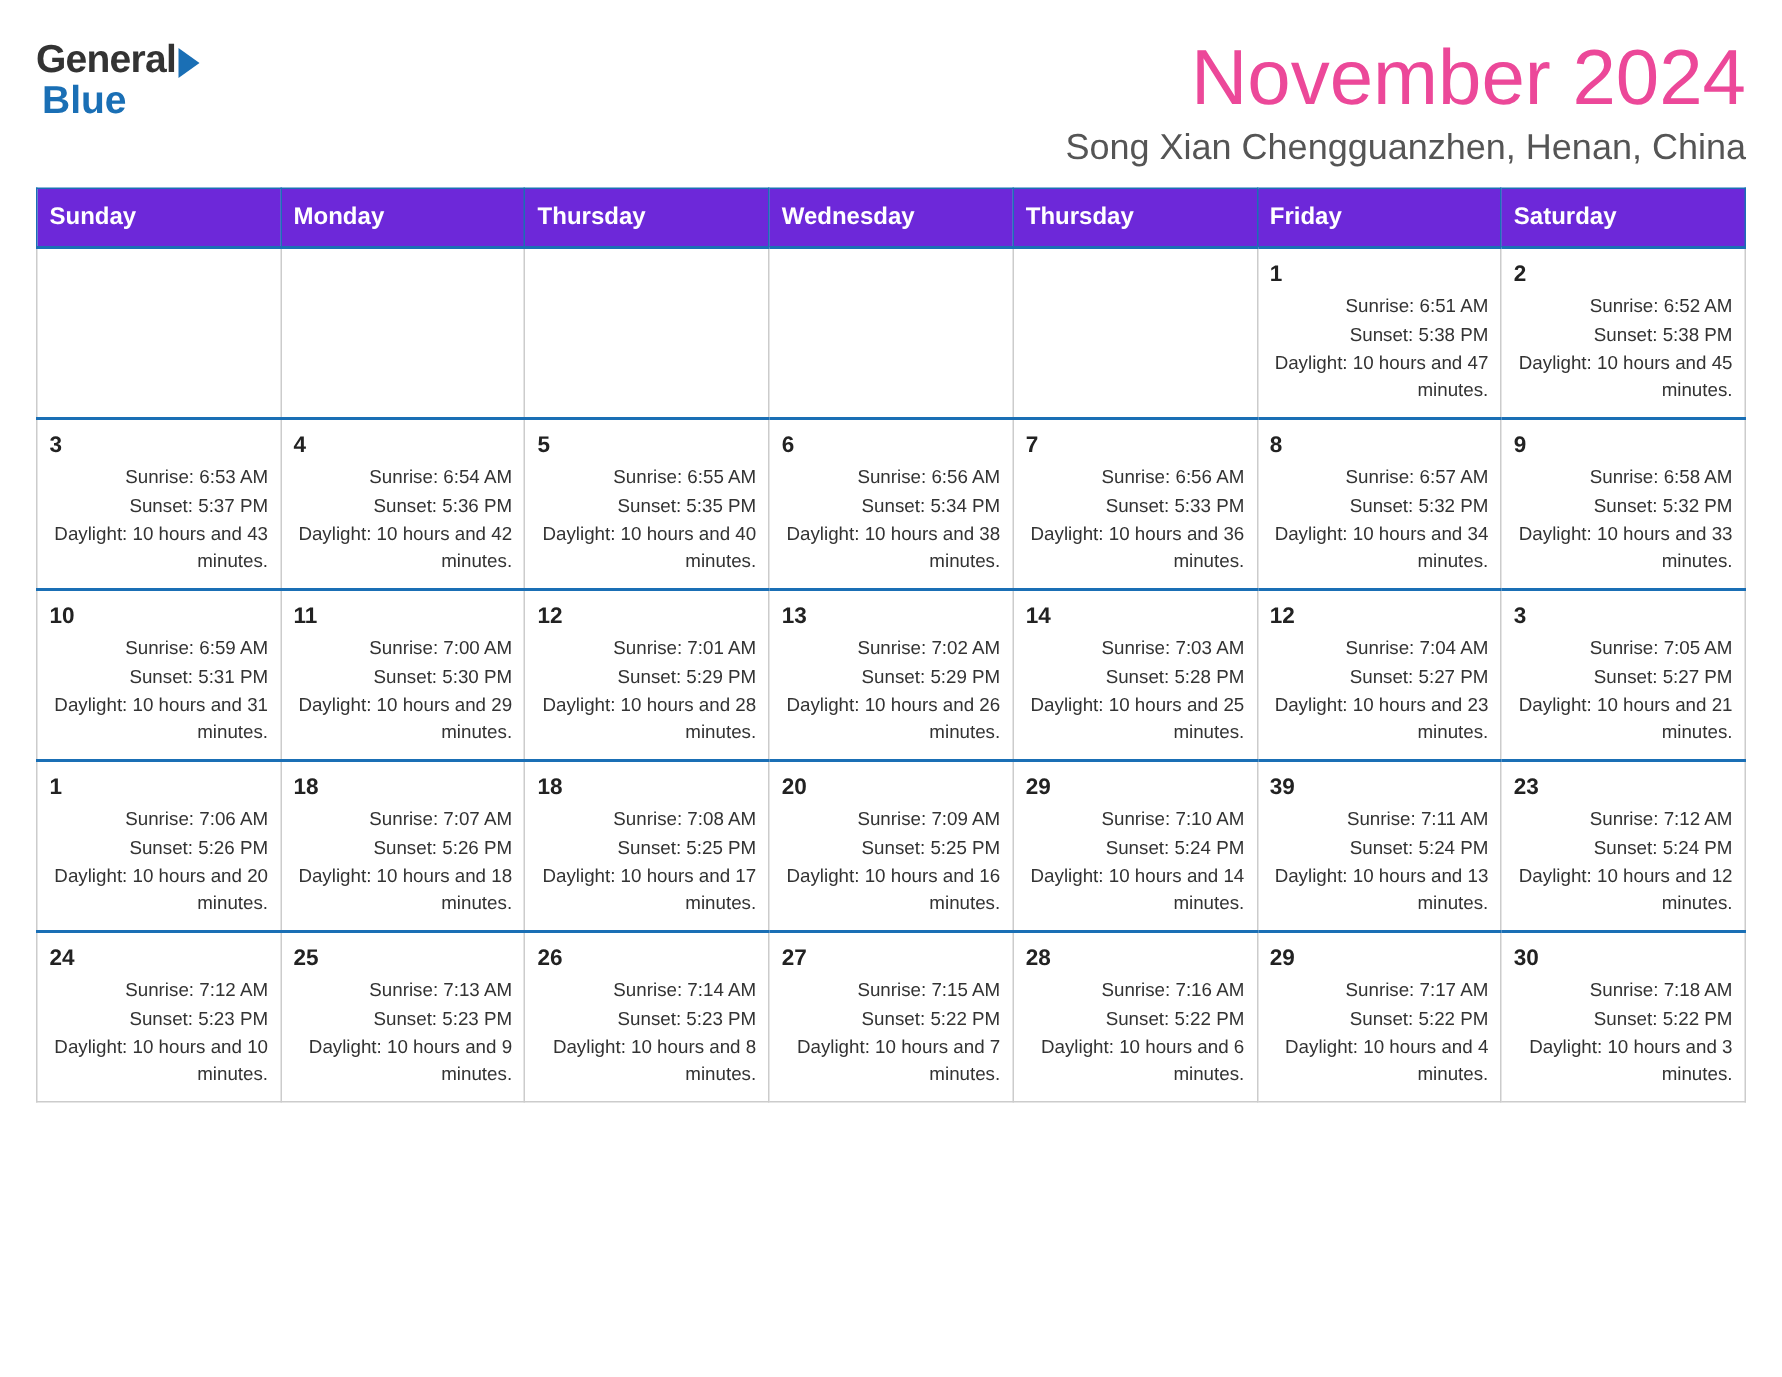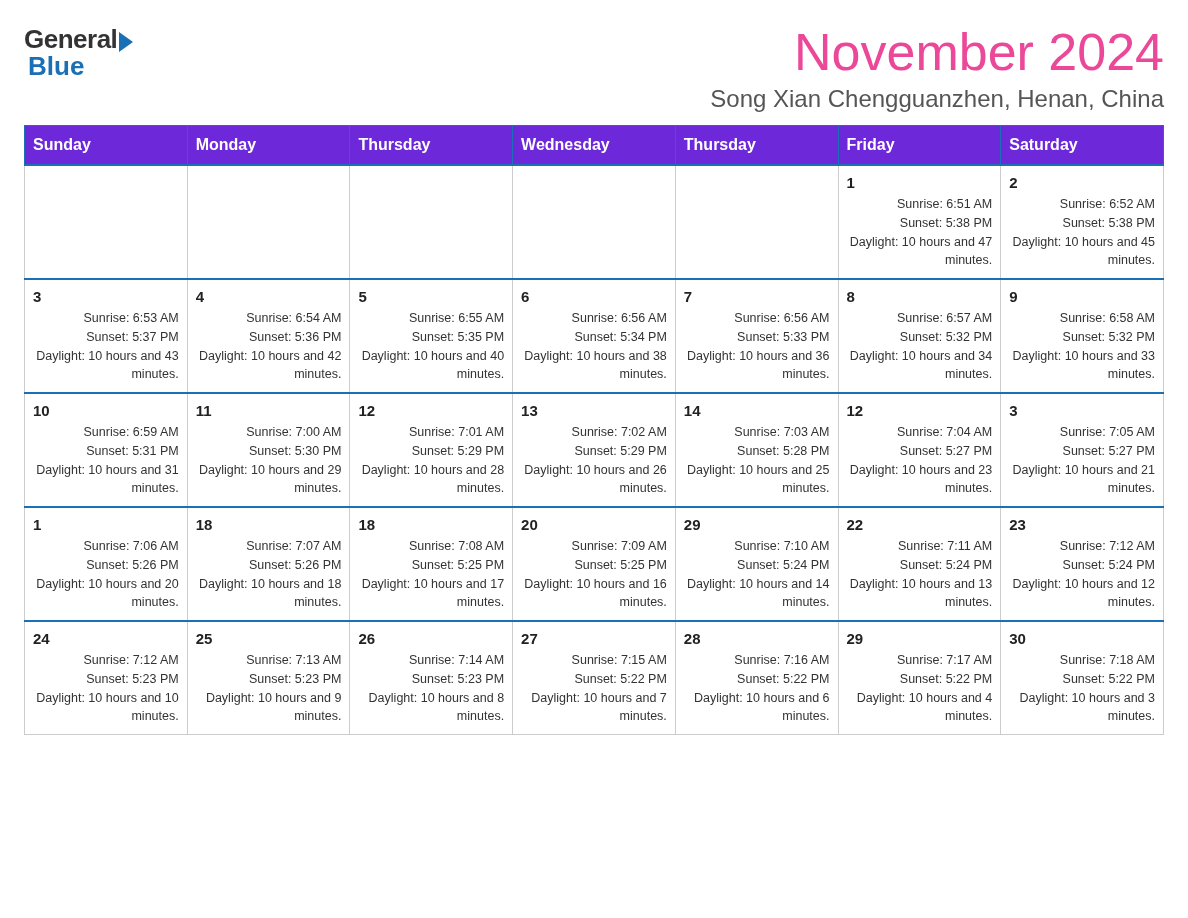--- a/index.html
+++ b/index.html
@@ -228,21 +228,21 @@
         </td>
         <td>
           <span class="day-number">20</span>
           <div class="day-info">Sunrise: 7:09 AM<br>Sunset: 5:25 PM<br>Daylight: 10 hours and 16 minutes.</div>
         </td>
         <td>
           <span class="day-number">29</span>
           <div class="day-info">Sunrise: 7:10 AM<br>Sunset: 5:24 PM<br>Daylight: 10 hours and 14 minutes.</div>
         </td>
         <td>
-          <span class="day-number">22</span>
+          <span class="day-number">39</span>
           <div class="day-info">Sunrise: 7:11 AM<br>Sunset: 5:24 PM<br>Daylight: 10 hours and 13 minutes.</div>
         </td>
         <td>
           <span class="day-number">23</span>
           <div class="day-info">Sunrise: 7:12 AM<br>Sunset: 5:24 PM<br>Daylight: 10 hours and 12 minutes.</div>
         </td>
       </tr>
       <tr>
         <td>
           <span class="day-number">24</span>

